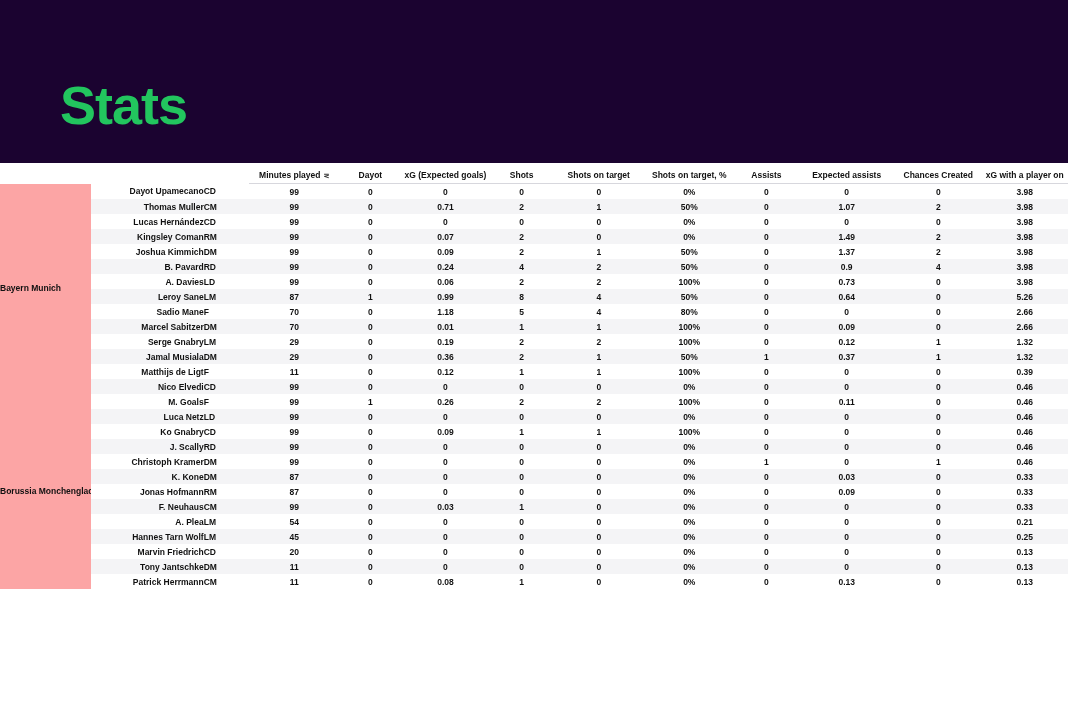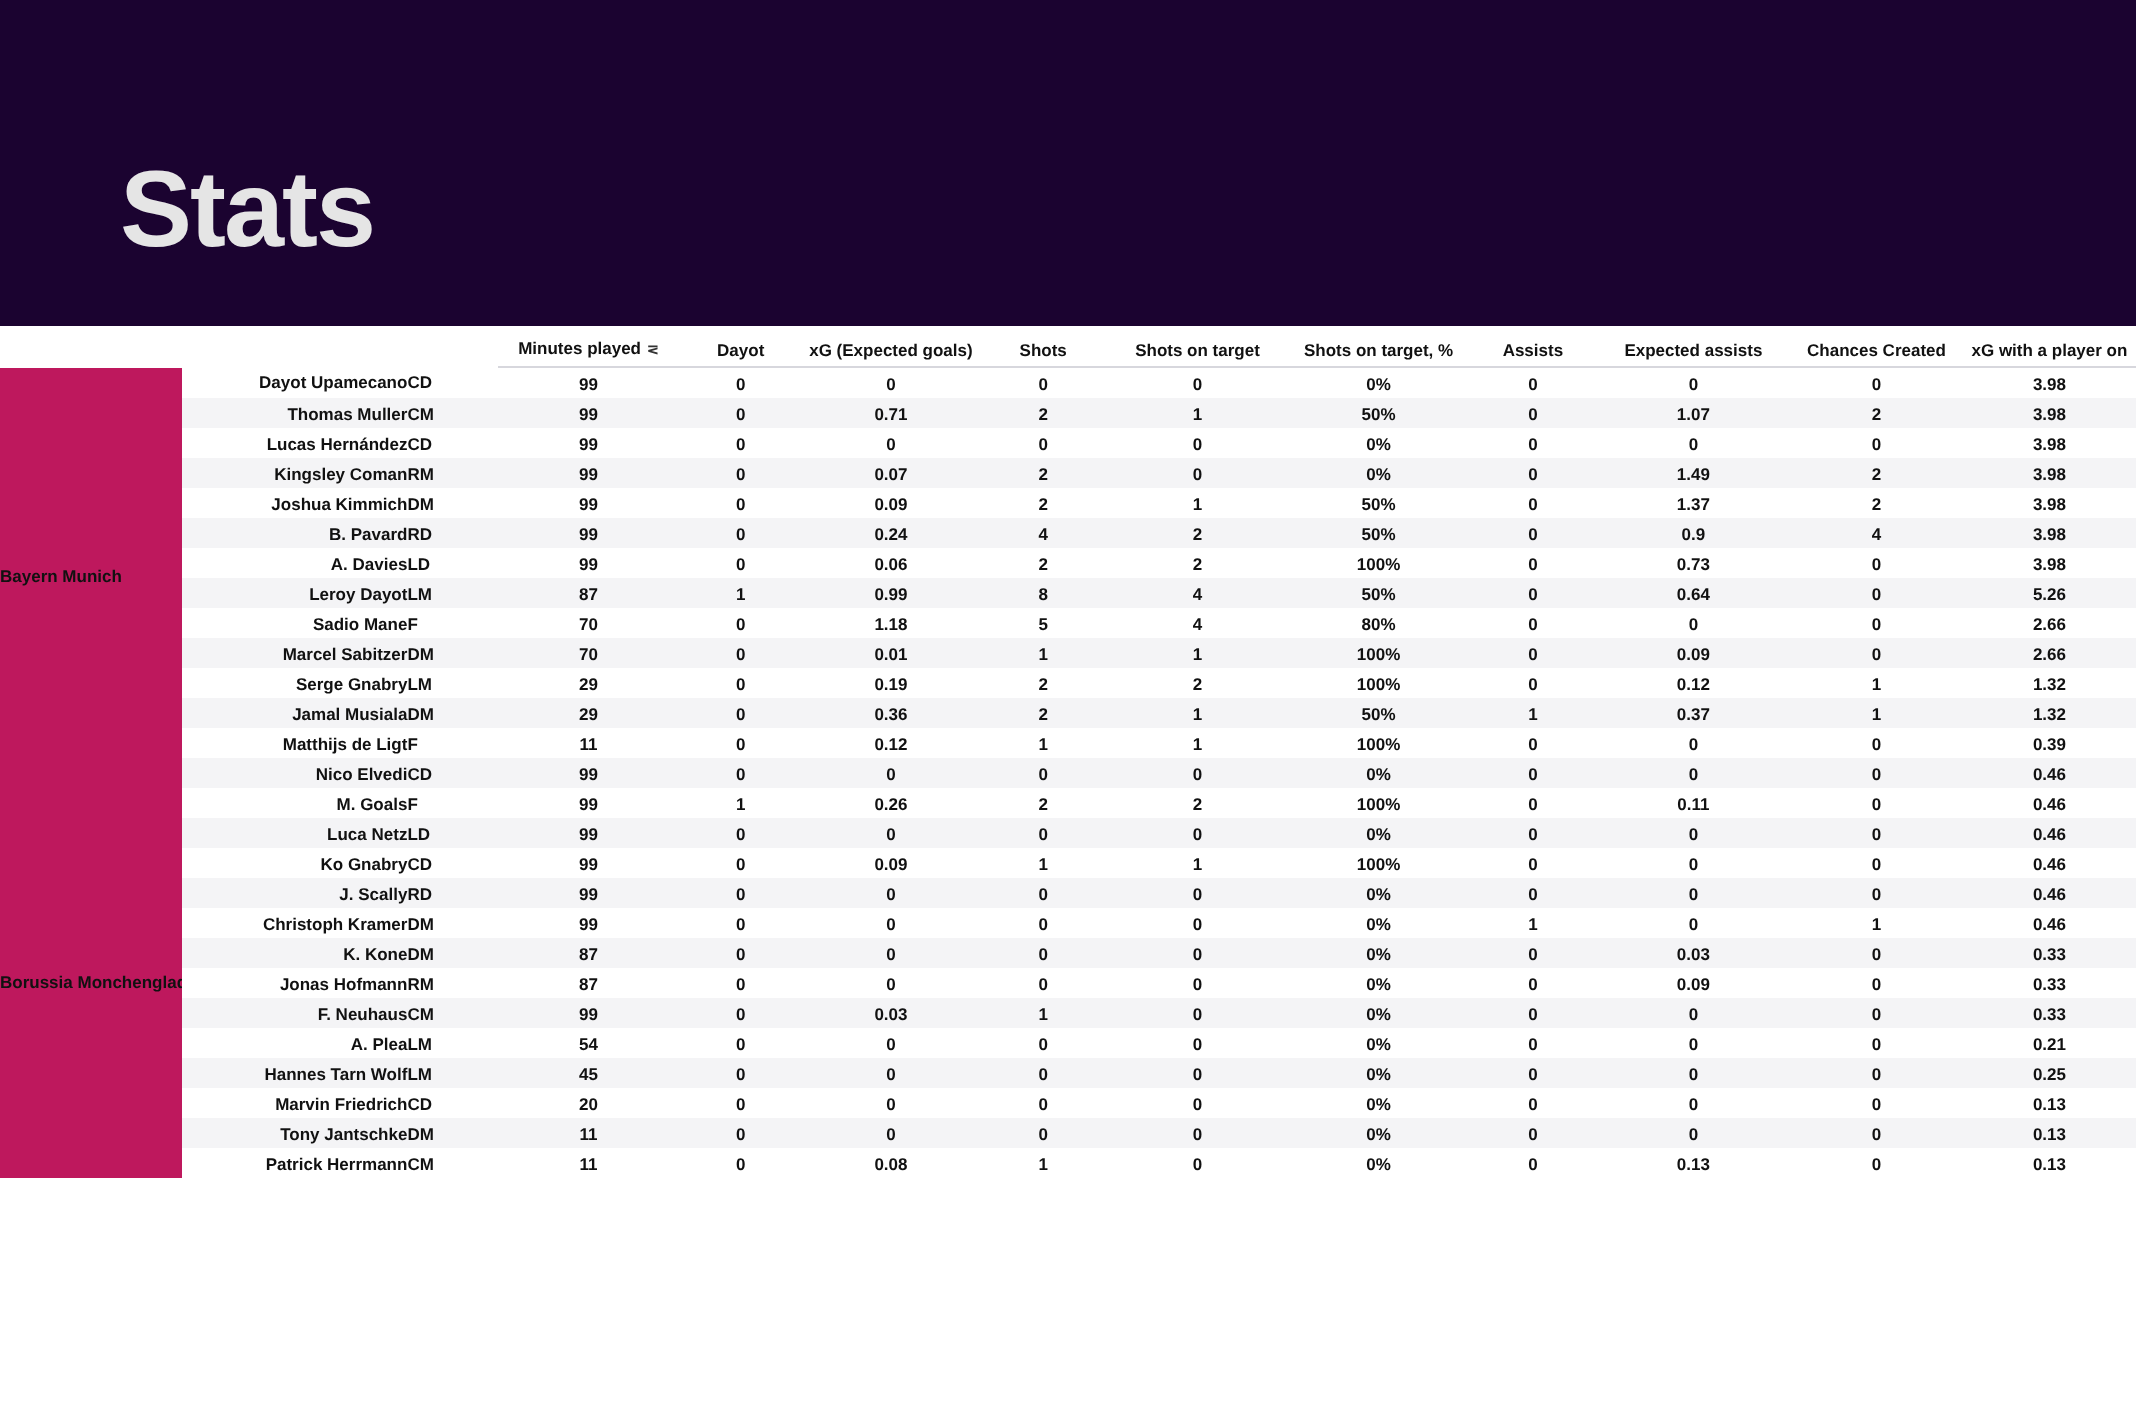--- a/index.html
+++ b/index.html
@@ -25,21 +25,21 @@
     width: 1068px;
     height: 163px;
     background: #1b0330;
   }
   .hero-title {
     position: absolute;
     left: 60px;
     top: 78px;
     font-size: 54px;
     font-weight: bold;
-    color: #e5e5e5;
+    color: #22c55e;
     letter-spacing: -1px;
     line-height: 1;
   }
   .table-wrap {
     position: absolute;
     left: 0;
     top: 168px;
     width: 1068px;
   }
   table.stats {
@@ -100,21 +100,21 @@
     text-align: left;
     padding-left: 2px;
   }
   td.num {
     text-align: center;
   }
   tbody tr.alt td {
     background: #f4f4f6;
   }
   tbody tr td.team {
-    background: #be185d;
+    background: #fca5a5;
   }
   .sort-icon {
     display: inline-block;
     font-size: 7px;
     margin-left: 3px;
     color: #333;
   }
 </style>
 </head>
 <body>
@@ -255,21 +255,21 @@
             <td class="num">0.06</td>
             <td class="num">2</td>
             <td class="num">2</td>
             <td class="num">100%</td>
             <td class="num">0</td>
             <td class="num">0.73</td>
             <td class="num">0</td>
             <td class="num">3.98</td>
           </tr>
           <tr class="alt">
-            <td class="player">Leroy Dayot</td>
+            <td class="player">Leroy Sane</td>
             <td class="pos">LM</td>
             <td class="num">87</td>
             <td class="num">1</td>
             <td class="num">0.99</td>
             <td class="num">8</td>
             <td class="num">4</td>
             <td class="num">50%</td>
             <td class="num">0</td>
             <td class="num">0.64</td>
             <td class="num">0</td>

